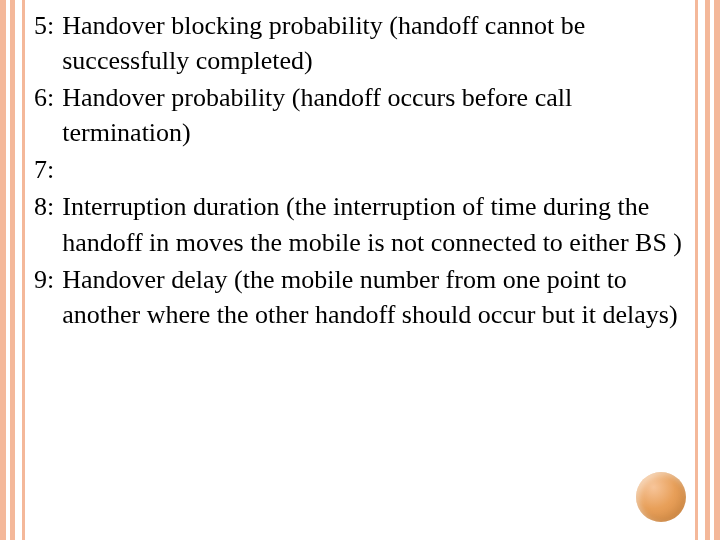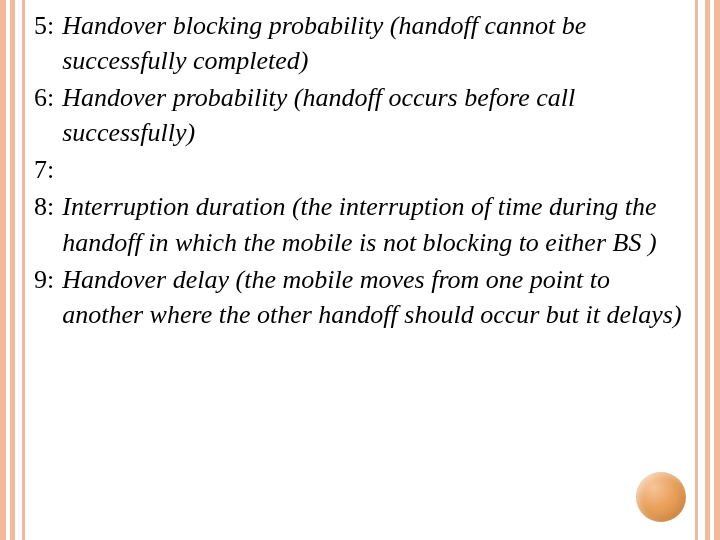--- a/index.html
+++ b/index.html
@@ -44,21 +44,20 @@
     color: #000;
     flex: 0 0 auto;
     padding-right: 4px;
     line-height: 1.35;
   }
   .text {
     font-size: 26px;
     color: #000;
     line-height: 1.35;
     padding-left: 4px;
-    font-style: italic;
   }
   .circle {
     position: absolute;
     right: 34px;
     bottom: 18px;
     width: 50px;
     height: 50px;
     border-radius: 50%;
     background: radial-gradient(circle at 35% 30%, #f7c59a 0%, #e8a05a 45%, #d6893e 100%);
     box-shadow: inset -4px -4px 8px rgba(0,0,0,0.08), inset 3px 3px 6px rgba(255,255,255,0.5);
@@ -81,32 +80,32 @@
 
 <div class="content">
 
   <div class="item">
     <div class="num">5:</div>
     <div class="text">Handover blocking probability (handoff cannot be successfully completed)</div>
   </div>
 
   <div class="item">
     <div class="num">6:</div>
-    <div class="text">Handover probability (handoff occurs before call successfully)</div>
+    <div class="text">Handover probability (handoff occurs before call termination)</div>
   </div>
 
   <div class="item">
     <div class="num">7:</div>
   </div>
 
   <div class="item">
     <div class="num">8:</div>
-    <div class="text">Interruption duration (the interruption of time during the handoff in which the mobile is not blocking to either BS )</div>
+    <div class="text">Interruption duration (the interruption of time during the handoff in moves the mobile is not connected to either BS )</div>
   </div>
 
   <div class="item">
     <div class="num">9:</div>
-    <div class="text">Handover delay (the mobile moves from one point to another where the other handoff should occur but it delays)</div>
+    <div class="text">Handover delay (the mobile number from one point to another where the other handoff should occur but it delays)</div>
   </div>
 
 </div>
 
 <div class="circle"></div>
 
 </body></html>

